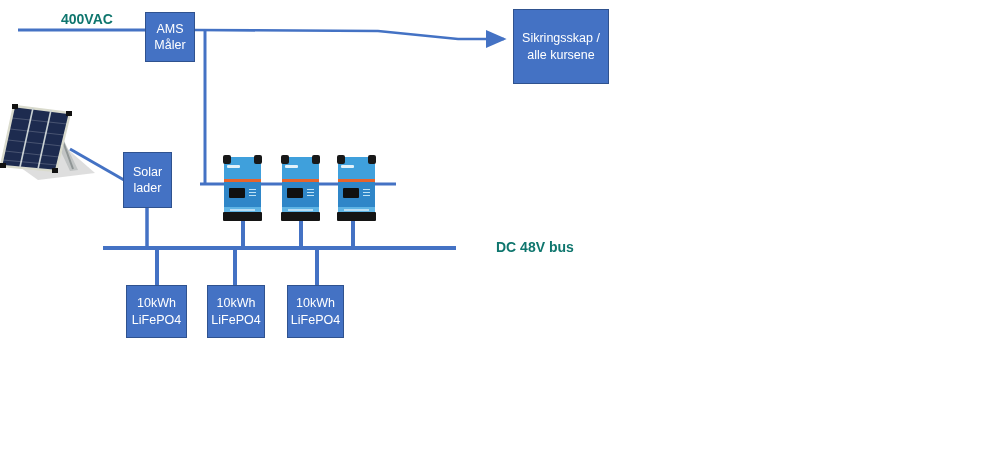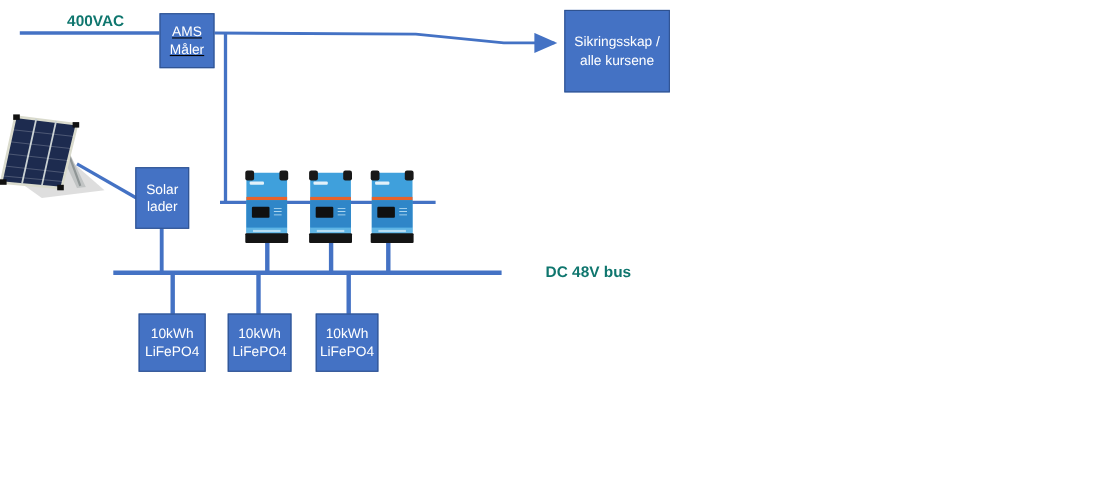--- a/index.html
+++ b/index.html
@@ -85,21 +85,21 @@
     <path d="M103,248 H456" stroke="#4472C4" stroke-width="4" fill="none"></path>
 
     <path d="M157,248 V286" stroke="#4472C4" stroke-width="4" fill="none"></path>
     <path d="M235,248 V286" stroke="#4472C4" stroke-width="4" fill="none"></path>
     <path d="M317,248 V286" stroke="#4472C4" stroke-width="4" fill="none"></path>
   </svg>
 
   <div class="free-label" style="left:61px;top:11px;">400VAC</div>
   <div class="free-label" style="left:496px;top:239px;">DC 48V bus</div>
 
-  <div class="node" style="left:145px;top:12px;width:50px;height:50px;text-decoration:underline;">
+  <div class="node" style="left:145px;top:12px;width:50px;height:50px;">
     <span class="node-label">AMS
 Måler</span>
   </div>
 
   <div class="node" style="left:513px;top:9px;width:96px;height:75px;">
     <span class="node-label">Sikringsskap /
 alle kursene</span>
   </div>
 
   <div class="node" style="left:123px;top:152px;width:49px;height:56px;">

